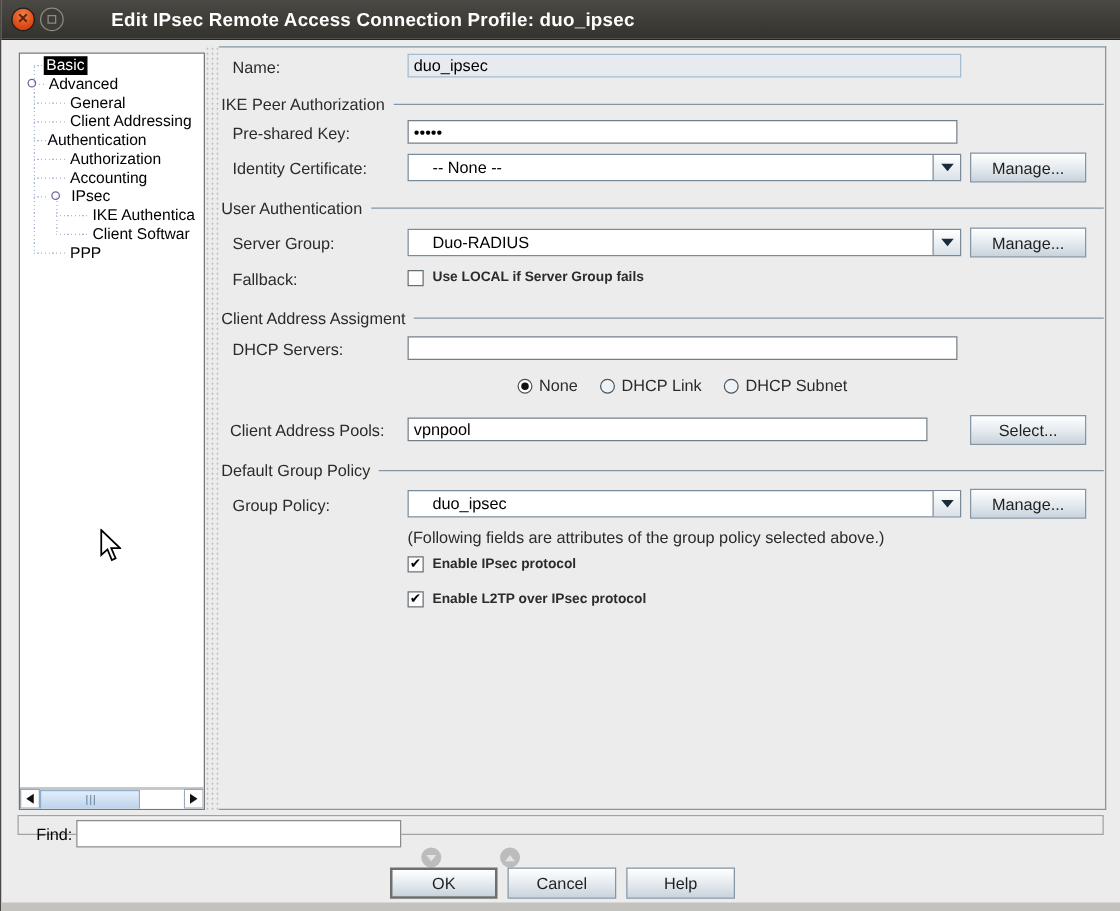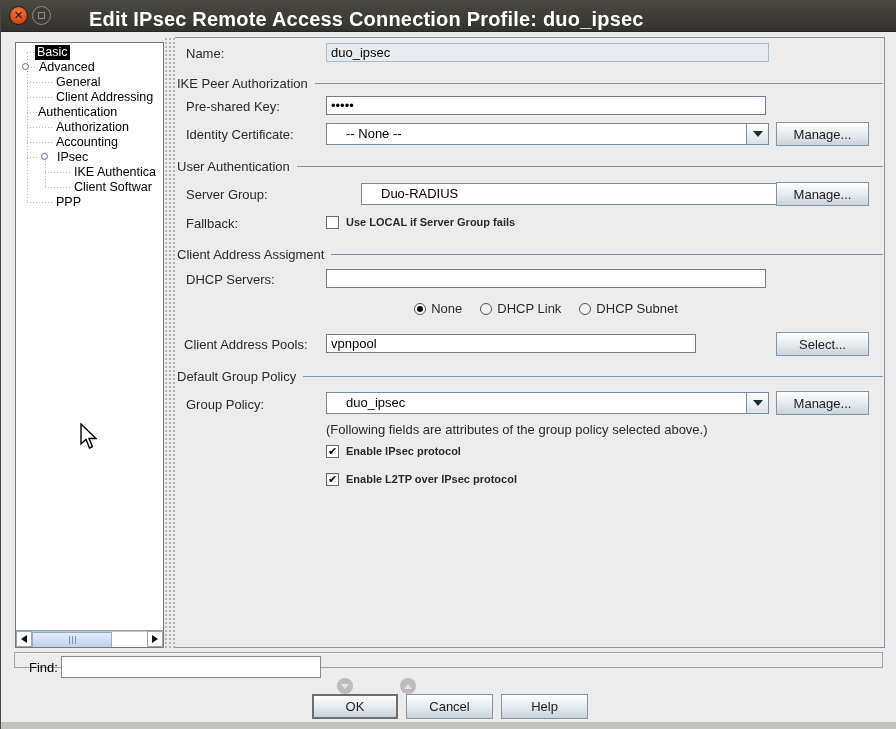--- a/index.html
+++ b/index.html
@@ -11,21 +11,21 @@
   
   .titlebar { position:absolute; left:0; top:0; width:896px; height:32px;
     background:linear-gradient(#4b4944,#3b3934 70%,#343230); border-bottom:1px solid #262522; }
   .tb-close { position:absolute; left:8px; top:6px; width:19px; height:19px; border-radius:50%;
     background:radial-gradient(circle at 50% 30%, #f08148, #dd4814 65%, #c23a0e);
     border:1px solid #201f1c; color:#5e2409; font-size:11px; font-weight:bold;
     display:flex; align-items:center; justify-content:center; line-height:1; }
   .tb-restore { position:absolute; left:31px; top:6px; width:19px; height:19px; border-radius:50%;
     background:#3e3c37; border:1px solid #8d8b83; display:flex; align-items:center; justify-content:center; }
   .tb-restore .sq { width:7px; height:7px; border:1px solid #8d8b83; background:transparent; }
-  .tb-title { position:absolute; left:88px; top:8px; color:#ffffff; font-size:20px; font-weight:bold; letter-spacing:.2px; }
+  .tb-title { position:absolute; left:88px; top:8px; color:#ffffff; font-size:15px; font-weight:bold; letter-spacing:.2px; }
 
   
   .tree-panel { position:absolute; left:14px; top:42px; width:149px; height:606px;
     background:#ffffff; border:1px solid #777777; overflow:hidden; }
   .tree-row { position:absolute; left:0; width:220px; height:15px; font-size:12.5px; color:#000;
     line-height:15px; white-space:nowrap; }
   .tree-row .lbl { display:inline-block; padding:0 2px; }
   .tree-row.sel .lbl { background:#000000; color:#ffffff; }
   .handle { position:absolute; width:7px; height:7px; border:1px solid #7262a0; border-radius:50%; }
   .dotline-v { position:absolute; width:1px;
@@ -184,21 +184,21 @@
           <b></b>
         </span>
     </div>
     <div class="btn" style="left:601px; top:84px; width:93px; height:24px;">Manage...</div>
 
     <div class="group-title" style="top:121px;">
       <span>User Authentication</span>
         <span class="line"></span>
     </div>
     <div class="flabel" style="left:11px; top:149px;">Server Group:</div>
-    <div class="combo" style="left:151px; top:145px; width:443px; height:22px;margin-left:35px;">
+    <div class="combo" style="left:151px; top:145px; width:443px; height:22px;">
       <span class="val">Duo-RADIUS</span>
       <span class="arrow-btn">
           <b></b>
         </span>
     </div>
     <div class="btn" style="left:601px; top:144px; width:93px; height:24px;">Manage...</div>
     <div class="flabel" style="left:11px; top:178px;">Fallback:</div>
     <div class="checkbox" style="left:151px; top:178px;"></div>
     <div class="cb-label" style="left:171px; top:178px;">Use LOCAL if Server Group fails</div>
 
@@ -218,21 +218,21 @@
       <span class="radio">
           <span class="rdot"></span>
           <span>DHCP Link</span>
         </span>
       <span class="radio">
           <span class="rdot"></span>
           <span>DHCP Subnet</span>
         </span>
     </div>
     <div class="flabel" style="left:9px; top:299px;">Client Address Pools:</div>
-    <input class="tfield" style="left: 151px; top: 296px; width: 370px; height: 19px;" value="vpnpool">
+    <input class="tfield" style="left: 151px; top: 296px; width: 416px; height: 19px;" value="vpnpool">
     <div class="btn" style="left:601px; top:294px; width:93px; height:24px;">Select...</div>
 
     <div class="group-title" style="top:331px;">
       <span>Default Group Policy</span>
         <span class="line"></span>
     </div>
     <div class="flabel" style="left:11px; top:359px;">Group Policy:</div>
     <div class="combo" style="left:151px; top:354px; width:443px; height:22px;">
       <span class="val">duo_ipsec</span>
       <span class="arrow-btn">

